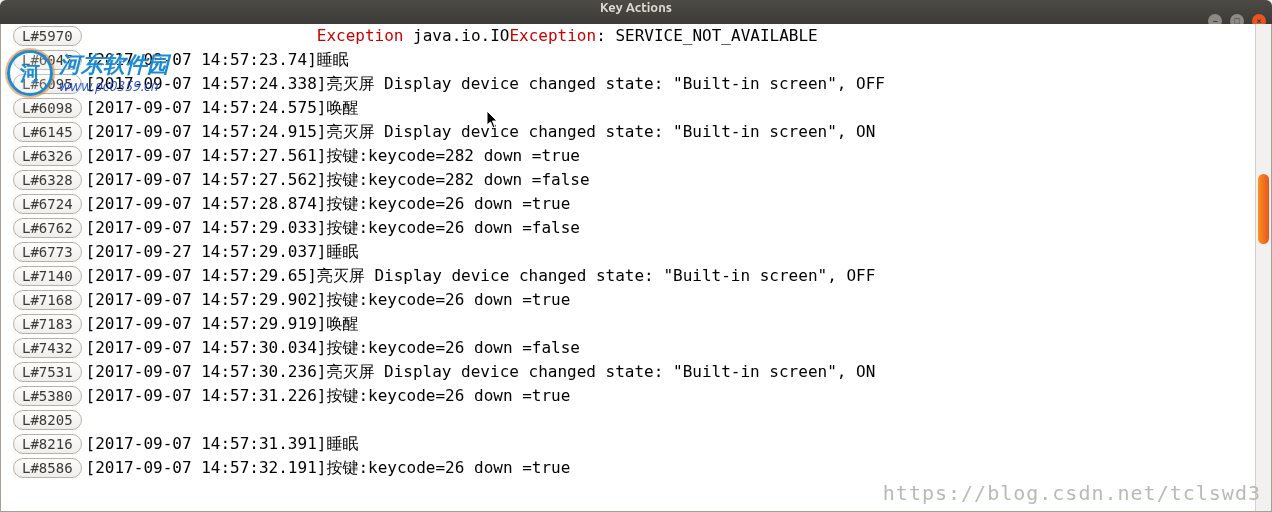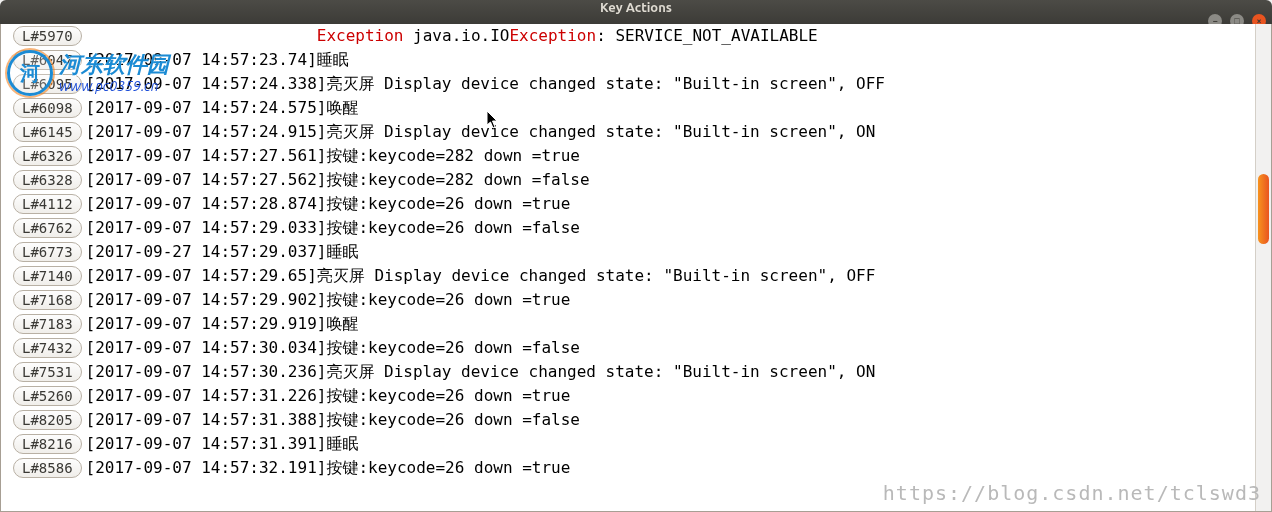--- a/index.html
+++ b/index.html
@@ -166,21 +166,21 @@
     </div>
     <div class="row">
       <span class="line-btn">L#6326</span>
       <span class="log-text">[2017-09-07 14:57:27.561]按键:keycode=282 down =true</span>
     </div>
     <div class="row">
       <span class="line-btn">L#6328</span>
       <span class="log-text">[2017-09-07 14:57:27.562]按键:keycode=282 down =false</span>
     </div>
     <div class="row">
-      <span class="line-btn">L#4112</span>
+      <span class="line-btn">L#6724</span>
       <span class="log-text">[2017-09-07 14:57:28.874]按键:keycode=26 down =true</span>
     </div>
     <div class="row">
       <span class="line-btn">L#6762</span>
       <span class="log-text">[2017-09-07 14:57:29.033]按键:keycode=26 down =false</span>
     </div>
     <div class="row">
       <span class="line-btn">L#6773</span>
       <span class="log-text">[2017-09-27 14:57:29.037]睡眠</span>
     </div>
@@ -198,26 +198,25 @@
     </div>
     <div class="row">
       <span class="line-btn">L#7432</span>
       <span class="log-text">[2017-09-07 14:57:30.034]按键:keycode=26 down =false</span>
     </div>
     <div class="row">
       <span class="line-btn">L#7531</span>
       <span class="log-text">[2017-09-07 14:57:30.236]亮灭屏 Display device changed state: "Built-in screen", ON</span>
     </div>
     <div class="row">
-      <span class="line-btn">L#5260</span>
+      <span class="line-btn">L#5380</span>
       <span class="log-text">[2017-09-07 14:57:31.226]按键:keycode=26 down =true</span>
     </div>
     <div class="row">
       <span class="line-btn">L#8205</span>
-      <span class="log-text">[2017-09-07 14:57:31.388]按键:keycode=26 down =false</span>
     </div>
     <div class="row">
       <span class="line-btn">L#8216</span>
       <span class="log-text">[2017-09-07 14:57:31.391]睡眠</span>
     </div>
     <div class="row">
       <span class="line-btn">L#8586</span>
       <span class="log-text">[2017-09-07 14:57:32.191]按键:keycode=26 down =true</span>
     </div>
   </div>

